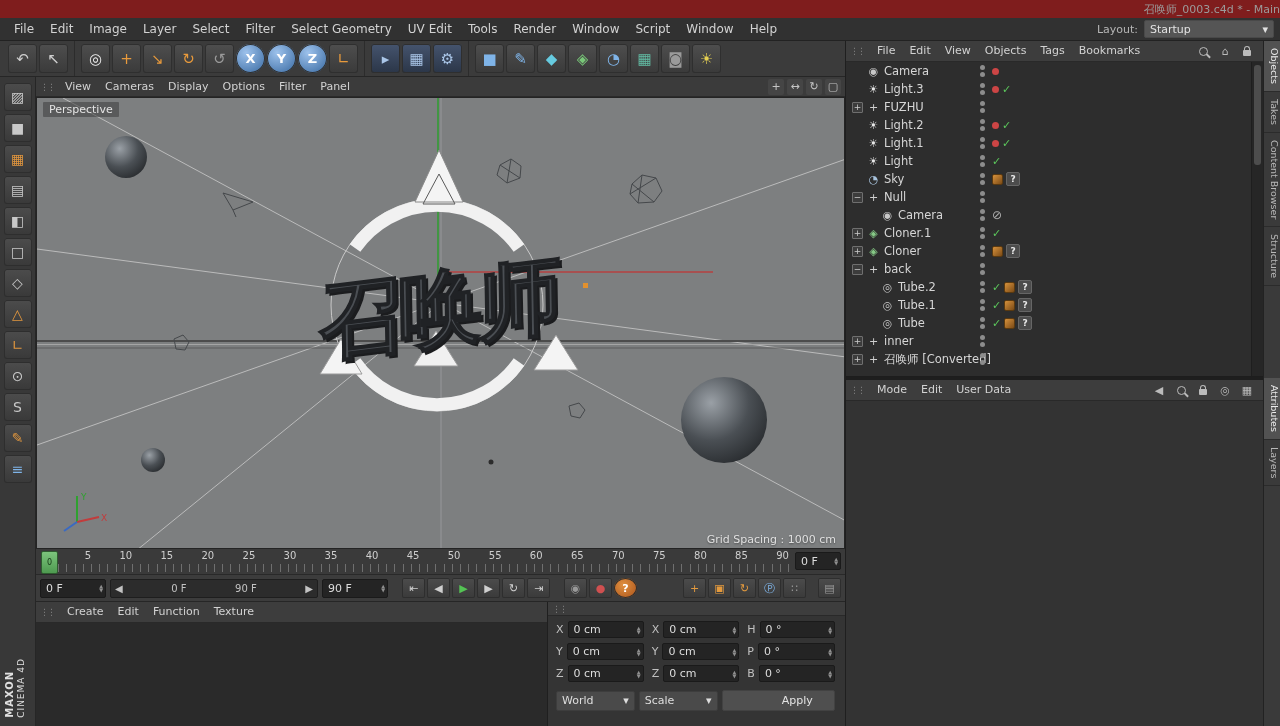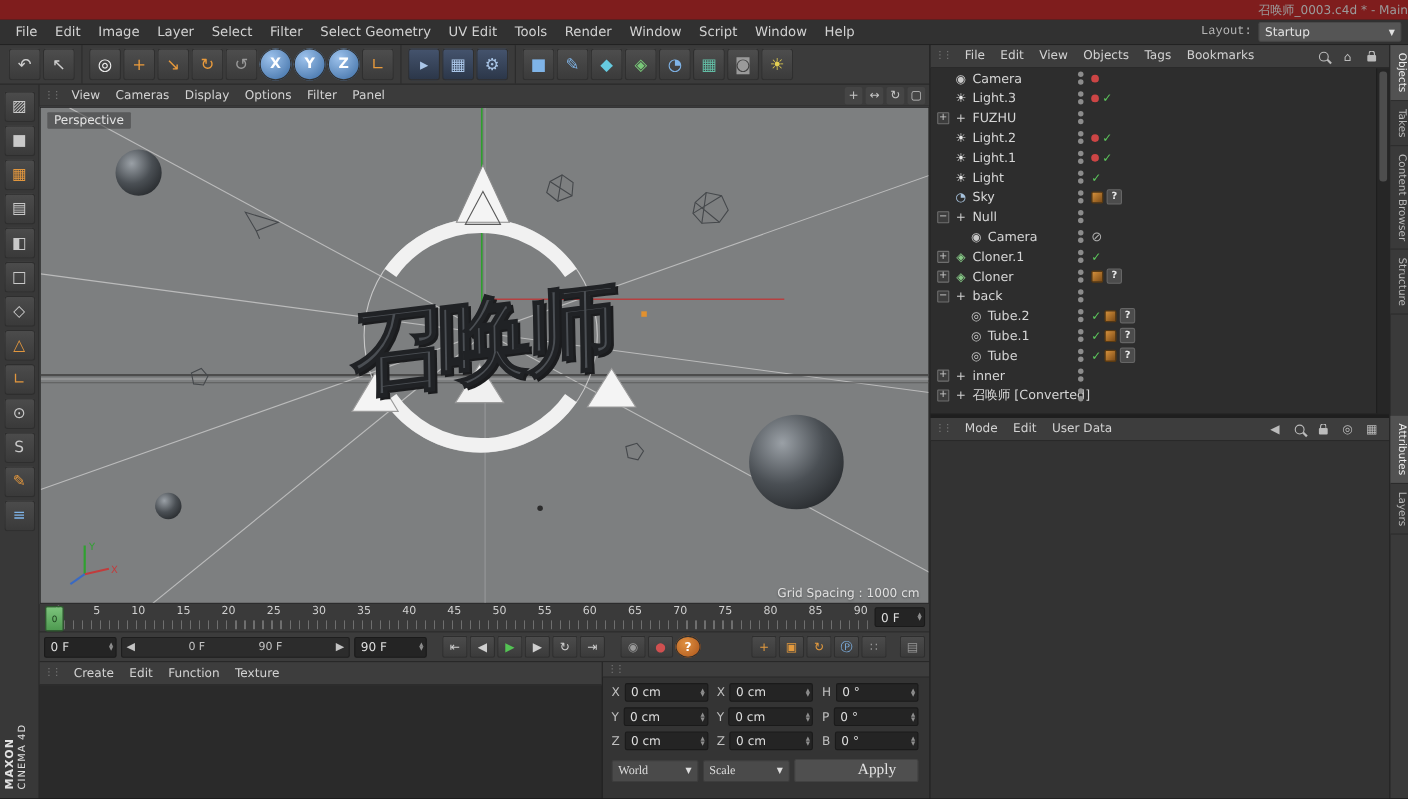--- a/index.html
+++ b/index.html
@@ -7,21 +7,21 @@
         color:#ccc;font-family:"DejaVu Sans","Liberation Sans",sans-serif;font-size:12px;}
   
   .titlebar{position:absolute;left:0;top:0;width:100%;height:18px;background:#7f1d1d;
             border-bottom:1px solid #161616;display:flex;align-items:center;justify-content:flex-end;}
   .titlebar .title{font-size:11px;color:#9b9b9b;}
   .menubar{position:absolute;left:0;top:18px;width:100%;height:23px;background:#313131;
            border-bottom:1px solid #222;display:flex;align-items:center;padding:0 6px;box-sizing:border-box;}
   .menus{display:flex;}
   .menu-item{padding:0 8px;font-size:12px;color:#d2d2d2;line-height:23px;cursor:default;white-space:nowrap;}
   .layout-box{margin-left:auto;display:flex;align-items:center;gap:6px;}
-  .layout-label{font-size:11px;color:#b5b5b5;font-family:Liberation Mono, monospace;}
+  .layout-label{font-size:11px;color:#b5b5b5;}
   .layout-select{width:118px;height:16px;background:#555;border:1px solid #494949;border-radius:2px;
                  font-size:11px;color:#e2e2e2;display:flex;align-items:center;justify-content:space-between;padding:0 5px;}
   
   .toolbar{position:absolute;left:0;top:41px;width:845px;height:36px;background:#3b3b3b;
            border-bottom:1px solid #262626;display:flex;align-items:center;padding:0 2px;box-sizing:border-box;}
   .tb-group{display:flex;align-items:center;padding:0 5px;border-right:1px solid #2c2c2c;height:100%;}
   .tb-group:last-child{border-right:none;}
   .tb-icon{width:29px;height:29px;margin:0 1px;border-radius:3px;background:linear-gradient(#4e4e4e,#3a3a3a);
            box-shadow:inset 0 0 0 1px #2f2f2f;display:flex;align-items:center;justify-content:center;
            font-size:15px;color:#cfcfcf;}
@@ -84,24 +84,24 @@
   .bottom{position:absolute;left:36px;top:602px;width:809px;height:124px;display:flex;}
   .matman{width:512px;background:#2a2a2a;border-right:1px solid #1f1f1f;box-sizing:border-box;}
   .pan-header{height:20px;background:#3d3d3d;border-bottom:1px solid #292929;display:flex;align-items:center;
               padding:0 4px;gap:2px;}
   .pan-header .menu-item{font-size:11px;line-height:20px;padding:0 7px;}
   .grip{font-size:9px;color:#7d7d7d;letter-spacing:-2px;margin-right:4px;}
   .coordman{flex:1;background:#343434;display:flex;flex-direction:column;box-sizing:border-box;}
   .coord-grid{display:grid;grid-template-columns:1fr 1fr 1fr;gap:5px 8px;padding:5px 10px 2px 8px;}
   .cfield{display:flex;align-items:center;gap:4px;font-size:11px;color:#c0c0c0;}
   .cfield .nfield{flex:1;height:17px;}
-  .coord-footer{display:flex;gap:4px;padding:6px 10px 0 8px;align-items:center;font-family:Liberation Serif, serif;}
+  .coord-footer{display:flex;gap:4px;padding:6px 10px 0 8px;align-items:center;}
   .csel{flex:1;height:18px;background:#4a4a4a;border:1px solid #3d3d3d;border-radius:2px;font-size:11px;
         color:#dedede;display:flex;align-items:center;justify-content:space-between;padding:0 5px;}
-  .apply-btn{flex:1.1;height:19px;background:#4f4f4f;border:1px solid #424242;border-radius:2px;font-size:14px;
+  .apply-btn{flex:1.1;height:19px;background:#4f4f4f;border:1px solid #424242;border-radius:2px;font-size:11px;
              color:#e3e3e3;display:flex;align-items:center;justify-content:center;padding-left:38px;}
   
   .right-panel{position:absolute;left:845px;top:41px;width:418px;height:685px;background:#2f2f2f;
                border-left:1px solid #1f1f1f;box-sizing:border-box;}
   .hicons{margin-left:auto;display:flex;gap:8px;align-items:center;padding-right:5px;}
   .hicon{color:#bbb;font-size:11px;width:14px;height:14px;display:flex;align-items:center;justify-content:center;}
   .mag{width:7px;height:7px;border:1.5px solid #bbb;border-radius:50%;position:relative;display:inline-block;}
   .mag::after{content:'';position:absolute;width:5px;height:1.5px;background:#bbb;transform:rotate(45deg);
               right:-4px;bottom:-2px;}
   .lockico{width:8px;height:6px;background:#bbb;border-radius:1px;position:relative;margin-top:4px;display:inline-block;}

